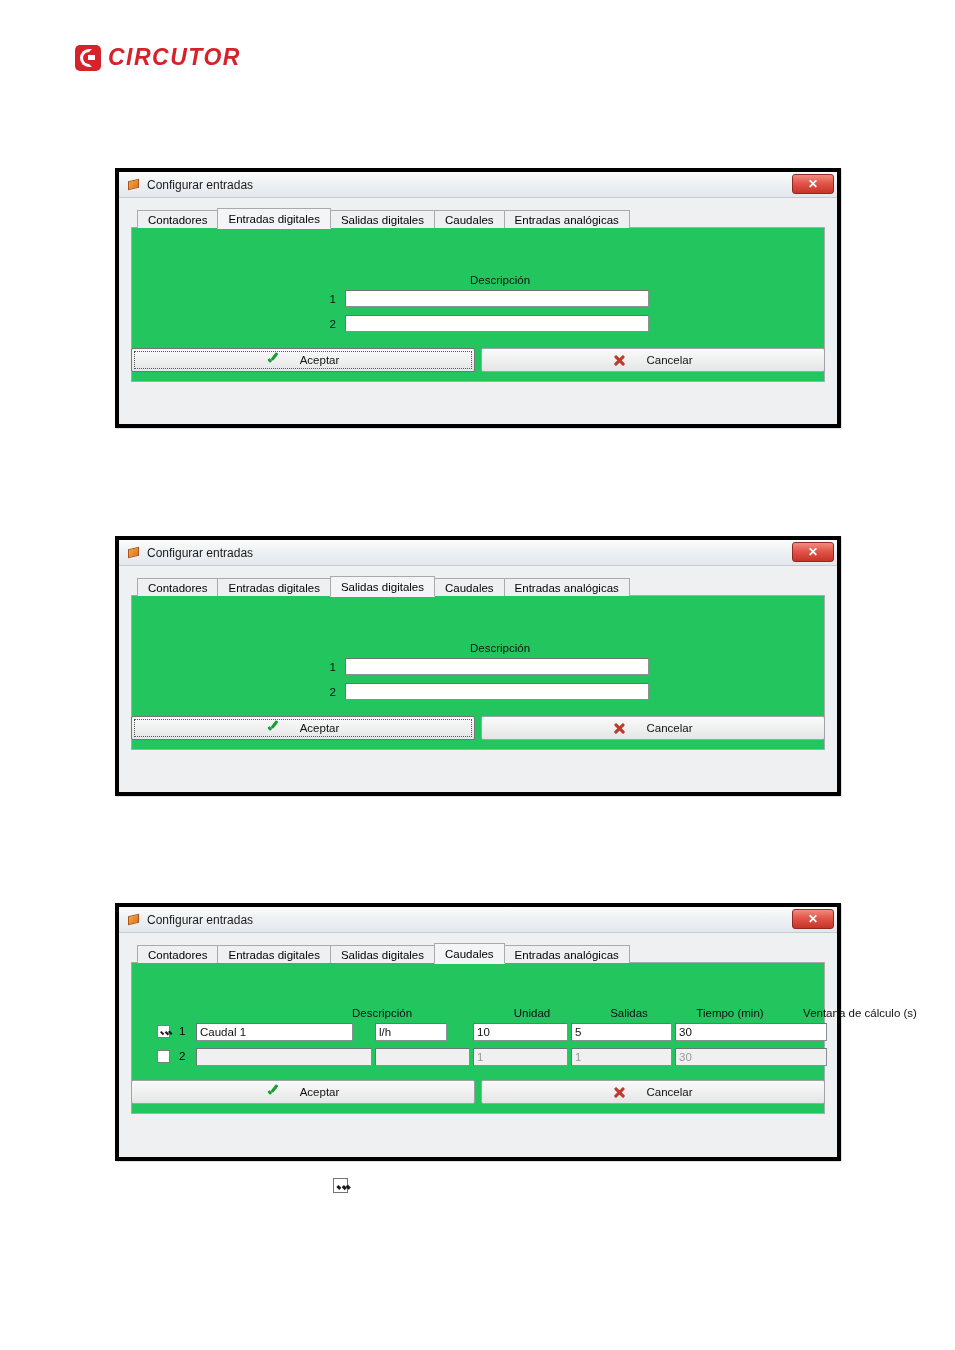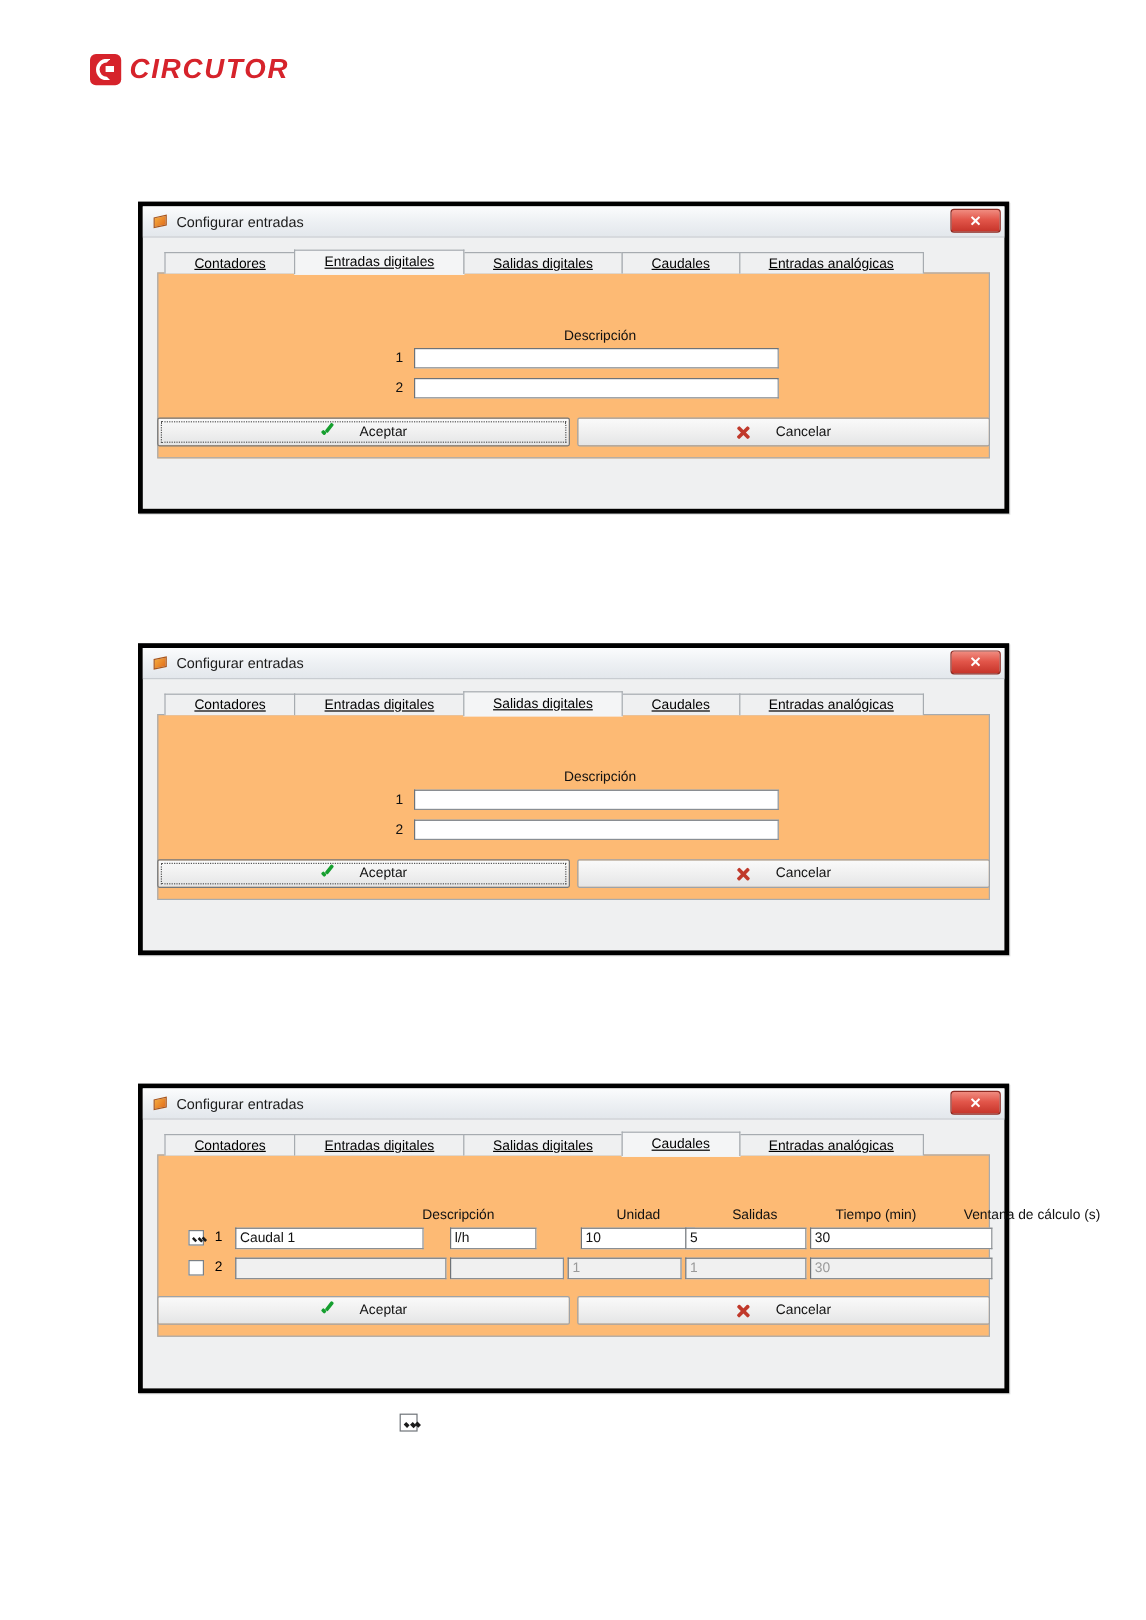--- a/index.html
+++ b/index.html
@@ -137,44 +137,43 @@
     position: relative;
     display: flex;
     align-items: flex-end;
     height: 20px;
     margin-left: 6px;
     z-index: 3;
   }
   .tab {
     height: 18px;
     line-height: 18px;
-    padding: 0 24px;
+    padding: 0 10px;
     font-size: 11.5px;
     border: 1px solid #a6abb0;
     border-bottom: none;
     background: #eff0f1;
     margin-right: -1px;
     box-sizing: border-box;
     cursor: pointer;
     white-space: nowrap;
-    text-decoration: underline;
   }
   .tab.active {
     height: 21px;
     line-height: 20px;
     background: #f4f5f6;
     position: relative;
     top: 1px;
     z-index: 4;
     border-bottom: 1px solid #f4f5f6;
     font-weight: normal;
   }
   .tabpanel {
     border: 1px solid #a6abb0;
-    background: #fdba74;
+    background: #22c55e;
     box-sizing: border-box;
     position: relative;
     margin-top: -1px;
     text-decoration: underline;
   }
   .panel-tall { height: 155px; }
   .panel-tall3 { height: 152px; }
 
   
   .desc-header {
@@ -478,21 +477,21 @@
         <span style="left:452px;width:90px;">Salidas</span>
         <span style="left:548px;width:100px;">Tiempo (min)</span>
         <span style="left:648px;width:160px;">Ventana de cálculo (s)</span>
       </div>
 
       <div class="grid-row gr1">
         <div class="chk checked"></div>
         <div class="grid-num">1</div>
         <input class="cell" style="left: 64px; width: 157px;" value="Caudal 1">
         <input class="cell" style="left: 243px; width: 72px;" value="l/h">
-        <input class="cell" style="left: 352px; width: 95px;" value="10">
+        <input class="cell" style="left: 341px; width: 95px;" value="10">
         <input class="cell" style="left: 439px; width: 101px;" value="5">
         <input class="cell" style="left: 543px; width: 152px;" value="30">
       </div>
 
       <div class="grid-row gr2">
         <div class="chk"></div>
         <div class="grid-num">2</div>
         <input class="cell disabled" style="left: 64px; width: 176px;" disabled="" value="">
         <input class="cell disabled" style="left: 243px; width: 95px;" disabled="" value="">
         <input class="cell disabled" style="left: 341px; width: 95px;" disabled="" value="1">

